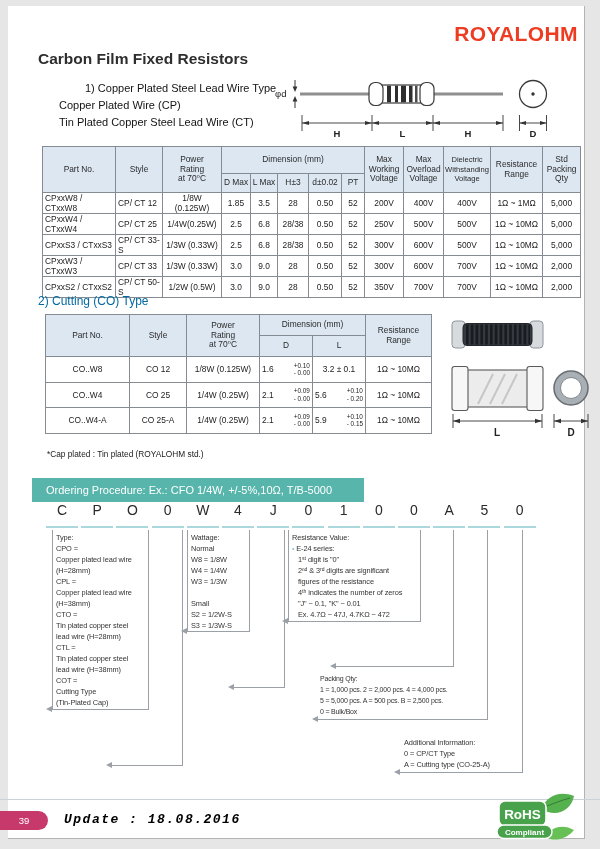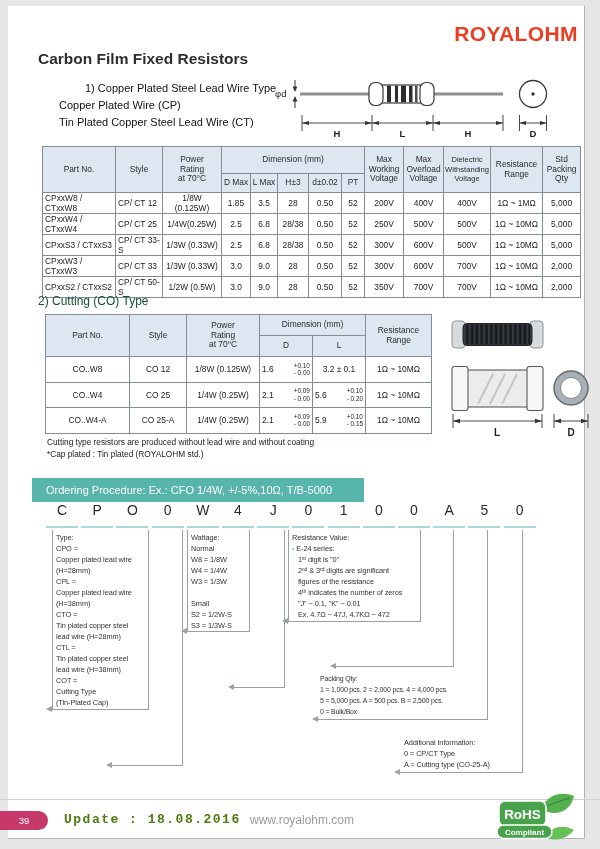--- a/index.html
+++ b/index.html
@@ -21,21 +21,21 @@
   th,td{border:1px solid #848b92;font-weight:400;}
   th{background:#dce7f2;white-space:pre-line;font-size:8.4px;line-height:9.5px;
      text-align:center;vertical-align:middle;padding:1px;color:#2b2b2b;}
   td{font-size:8.4px;text-align:center;vertical-align:middle;padding:0 2px;color:#222;}
   .t1{left:42px;top:146px;width:538px;}
   .t1 thead tr:first-child{height:27px;}
   .t1 thead tr:last-child{height:19px;}
   .t1 tbody tr{height:18.5px;padding-left:36px;}
   .t1 td.al{text-align:left;}
   .th-small{font-size:7.6px;}
-  .h2{left:38px;top:294px;font-size:12px;color:#14532d;}
+  .h2{left:38px;top:294px;font-size:12px;color:#0369a1;}
   .t2{left:45px;top:314px;width:386px;}
   .t2 thead tr{height:21px;}
   .t2 tbody tr{height:25.5px;}
   .tol{display:inline-flex;align-items:center;gap:20px;}
   .tol-stack{display:inline-flex;flex-direction:column;font-size:6.4px;line-height:7.5px;text-align:left;}
   .note{font-size:8.3px;color:#222;}
   .note1{left:47px;top:437px;}
   .note2{left:47px;top:449px;}
   
   .banner{left:32px;top:478px;width:332px;height:24px;background:#57b5ab;border-radius:0;
@@ -50,21 +50,21 @@
   .tight{font-size:7px;letter-spacing:-.2px;}
   .vline{position:absolute;width:1px;background:#9aa0a6;}
   .hline{position:absolute;height:1px;background:#9aa0a6;}
   .arr{position:absolute;width:0;height:0;border-top:3px solid transparent;
        border-bottom:3px solid transparent;border-right:6px solid #9aa0a6;}
   
   .footer-line{left:0;top:799px;width:600px;height:1px;background:#c9d2d4;}
   .page-badge{left:0;top:811px;width:48px;height:19px;background:#c8396b;border-radius:0 9.5px 9.5px 0;
               color:#fff;font-size:9.5px;line-height:19px;text-align:center;}
   .update{left:64px;top:812px;font-family:"Liberation Mono","DejaVu Sans Mono",monospace;
-          font-size:13px;font-weight:700;color:#4d7c0f;letter-spacing:1.5px;}
+          font-size:13px;font-weight:700;color:#000000;letter-spacing:1.5px;font-style:italic;}
   .website{left:227px;top:813px;width:150px;text-align:center;font-size:12px;color:#9a9a9a;}
 </style>
 </head>
 <body>
 
 <div class="canvas">
   <div class="sheet"></div>
 
   <div class="abs title">Carbon Film Fixed Resistors</div>
   <div class="abs brand">ROYALOHM</div>
@@ -318,21 +318,20 @@
               <span class="tol-stack">
                 <span>+0.10</span>
                 <span>- 0.15</span>
               </span>
             </span></td>
           <td>1Ω ~ 10MΩ</td>
         </tr>
       </tbody>
   </table>
 
-  <div class="abs note note1">Cutting type resistors are produced without lead wire and without coating</div>
   <div class="abs note note2">*Cap plated : Tin plated (ROYALOHM std.)</div>
 
   <svg class="abs" style="left:438px;top:308px" width="157" height="137" viewBox="0 0 157 137">
     <rect x="14" y="13" width="13" height="27" rx="3.5" fill="#d7dbde" stroke="#8d949a"></rect>
     <rect x="92" y="13" width="13" height="27" rx="3.5" fill="#d7dbde" stroke="#8d949a"></rect>
     <rect x="25" y="15.5" width="69" height="22" rx="4" fill="#343a40"></rect>
     <line x1="28" y1="26.5" x2="92" y2="26.5" stroke="#181b1f" stroke-width="20" stroke-dasharray="2.6 2.2"></line>
     <rect x="25" y="15.5" width="69" height="22" rx="4" fill="none" stroke="#23272b"></rect>
     <rect x="29" y="62" width="61" height="37" fill="#ececec" stroke="#5a5a5a" stroke-width="1.1"></rect>
     <rect x="14" y="58.5" width="16" height="44" rx="2.5" fill="#f7f7f7" stroke="#5a5a5a" stroke-width="1.1"></rect>
@@ -456,21 +455,20 @@
     </div>
   <div class="obox" style="left:404px;top:737px;width:118px">
       <div>Additional Information:</div>
       <div>0 = CP/CT Type</div>
       <div>A = Cutting type (CO-25-A)</div>
     </div>
 
   <div class="abs footer-line"></div>
   <div class="abs page-badge">39</div>
   <div class="abs update">Update : 18.08.2016</div>
-  <div class="abs website">www.royalohm.com</div>
   <svg class="abs" style="left:496px;top:792px" width="80" height="52" viewBox="0 0 80 52">
     <path d="M 46 16 C 50 4 64 -2 78 4 C 76 16 64 24 52 20 C 49 19 47 18 46 16 Z" fill="#55b04e"></path>
     <path d="M 46 16 C 56 12 66 8 74 6" stroke="#2f7d34" stroke-width="1" fill="none"></path>
     <path d="M 50 44 C 56 34 68 32 78 38 C 72 46 60 50 52 46 Z" fill="#67c055"></path>
     <rect x="3" y="9" width="47" height="25" rx="6" fill="#48a14b" stroke="#ffffff" stroke-width="1.6"></rect>
     <text x="26.5" y="27" text-anchor="middle" font-size="13.5" font-weight="bold" fill="#fff">RoHS</text>
     <rect x="1" y="33" width="55" height="13.5" rx="6.75" fill="#48a14b" stroke="#ffffff" stroke-width="1.4"></rect>
     <text x="28.5" y="43" text-anchor="middle" font-size="8" font-weight="bold" fill="#fff">Compliant</text>
   </svg>
 </div>

